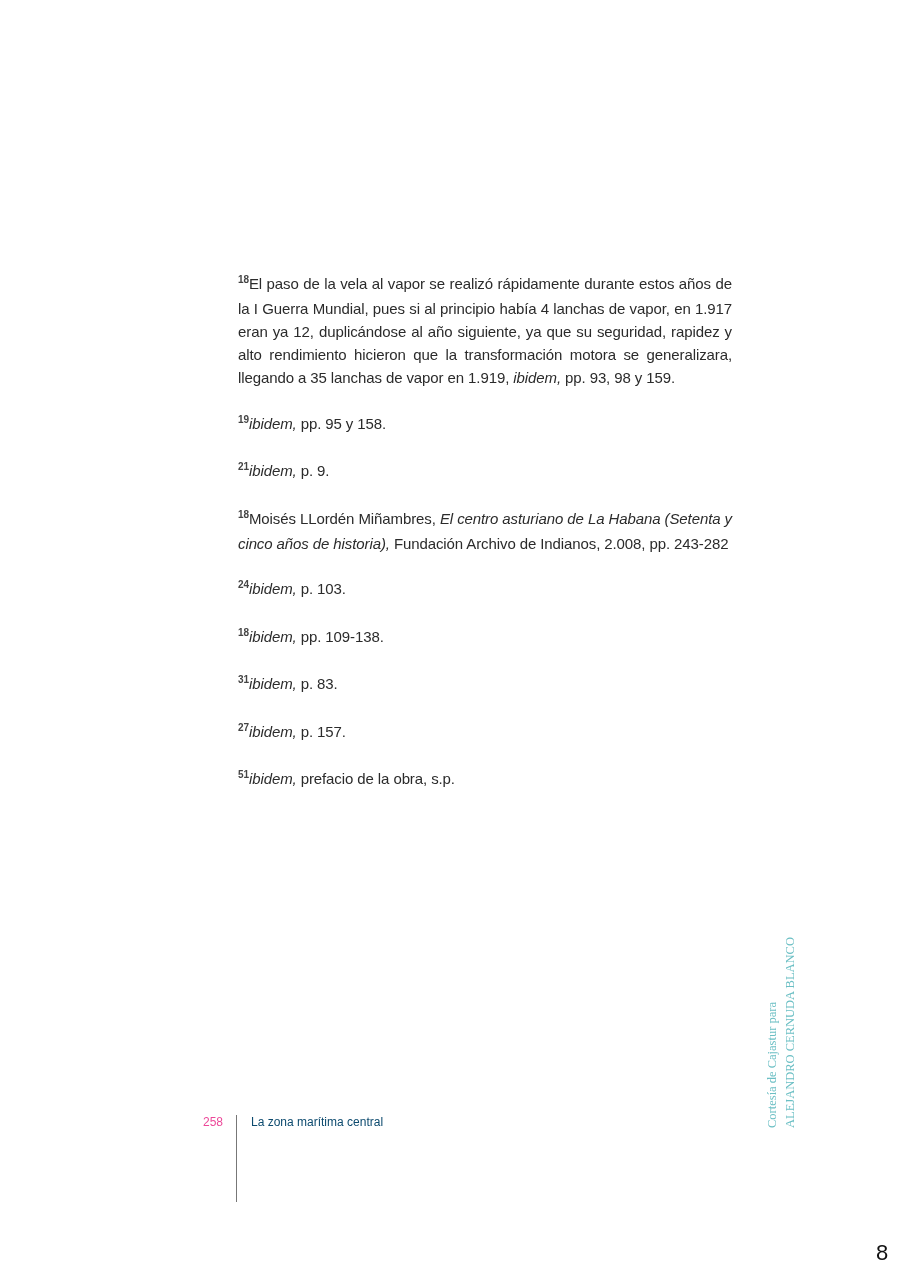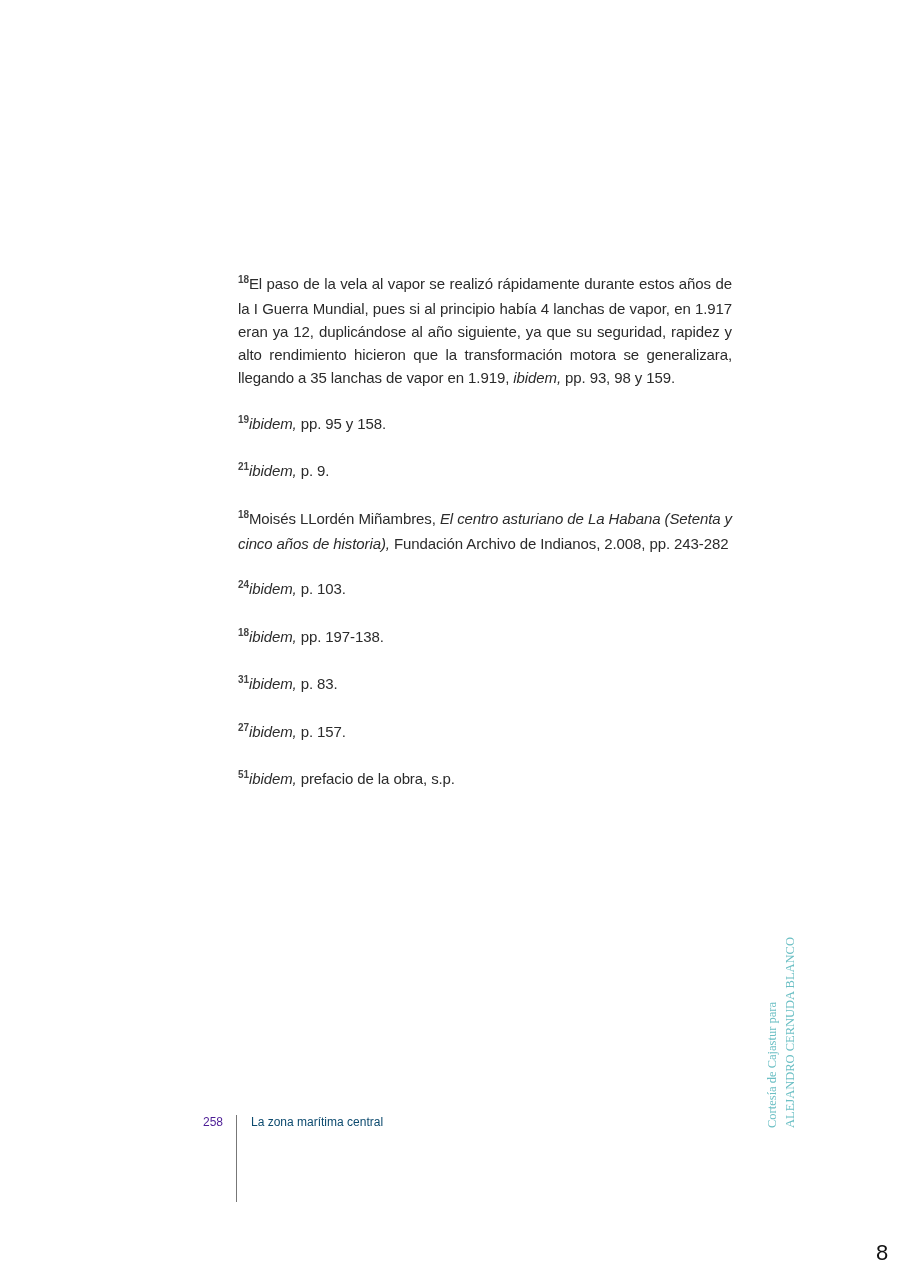--- a/index.html
+++ b/index.html
@@ -8,21 +8,21 @@
       font-family: "Liberation Sans", sans-serif; color: #2b2b2b;
     }
     .notes {
       position: absolute; left: 238px; top: 272px; width: 494px;
       font-size: 15px; line-height: 23px; text-align: justify; letter-spacing: -0.1px;
     }
     .note { margin: 0 0 22.5px 0; }
     .note sup { font-size: 10px; vertical-align: 0; position: relative; top: -6px; color: #444; font-weight: bold; }
     .note i { }
     .folio-num {
-      position: absolute; left: 203px; top: 1115px; font-size: 12px; color: #4c1d95;
+      position: absolute; left: 203px; top: 1115px; font-size: 12px; color: #ec4899;
     }
     .folio-rule {
       position: absolute; left: 236px; top: 1115px; width: 1px; height: 87px; background: #777;
     }
     .folio-title {
       position: absolute; left: 251px; top: 1115px; font-size: 12px; color: #0c4a6e;
     }
     .watermark {
       position: absolute; left: 763px; top: 1128px; transform-origin: 0 0; transform: rotate(-90deg);
       font-family: "Liberation Serif", serif; font-size: 12.5px; line-height: 18px; color: #6bbfc4;
@@ -34,21 +34,21 @@
   </style>
 </head>
 <body>
 
 <div class="notes" id="notes">
     <p class="note"><sup>18</sup><span>El paso de la vela al vapor se realizó rápidamente durante estos años de la I Guerra Mundial, pues si al principio había 4 lanchas de vapor, en 1.917 eran ya 12, duplicándose al año siguiente, ya que su seguridad, rapidez y alto rendimiento hicieron que la transformación motora se generalizara, llegando a 35 lanchas de vapor en 1.919, </span><i>ibidem,</i><span> pp. 93, 98 y 159.</span></p>
     <p class="note"><sup>19</sup><i>ibidem,</i><span> pp. 95 y 158.</span></p>
     <p class="note"><sup>21</sup><i>ibidem,</i><span> p. 9.</span></p>
     <p class="note"><sup>18</sup><span>Moisés LLordén Miñambres, </span><i>El centro asturiano de La Habana (Setenta y cinco años de historia),</i><span> Fundación Archivo de Indianos, 2.008, pp. 243-282</span></p>
     <p class="note"><sup>24</sup><i>ibidem,</i><span> p. 103.</span></p>
-    <p class="note"><sup>18</sup><i>ibidem,</i><span> pp. 197-138.</span></p>
+    <p class="note"><sup>18</sup><i>ibidem,</i><span> pp. 109-138.</span></p>
     <p class="note"><sup>31</sup><i>ibidem,</i><span> p. 83.</span></p>
     <p class="note"><sup>27</sup><i>ibidem,</i><span> p. 157.</span></p>
     <p class="note"><sup>51</sup><i>ibidem,</i><span> prefacio de la obra, s.p.</span></p>
   </div>
 
 <div class="folio-num">258</div>
 <div class="folio-rule"></div>
 <div class="folio-title">La zona marítima central</div>
 
 <div class="watermark">

